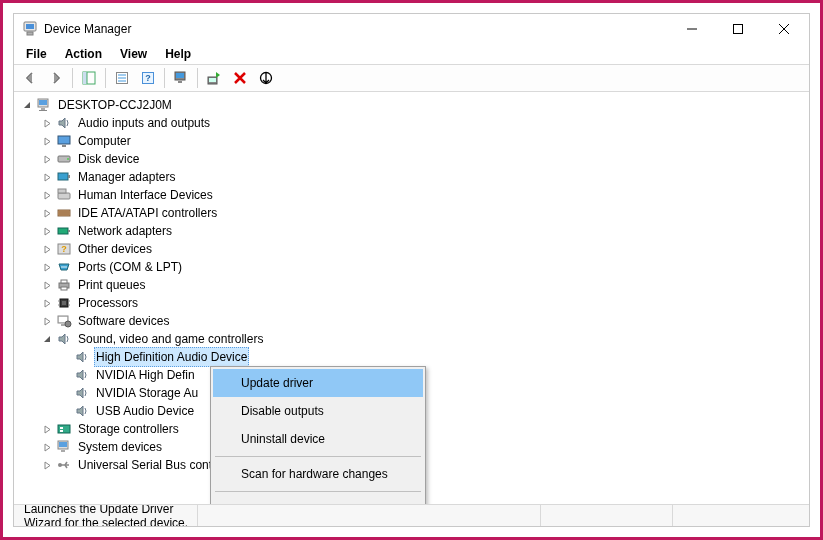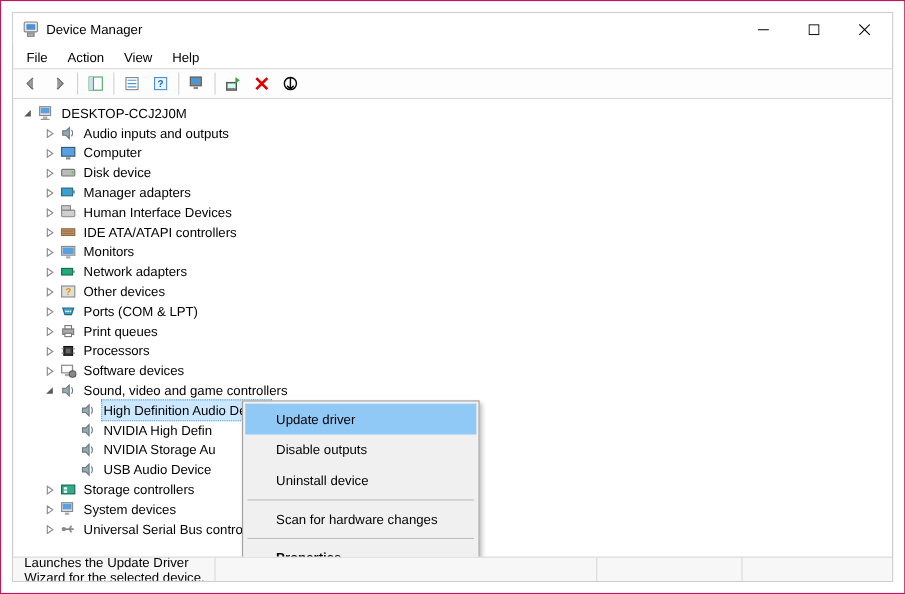--- a/index.html
+++ b/index.html
@@ -6,21 +6,21 @@
   html, body { margin: 0; padding: 0; }
   body {
     font-family: "Segoe UI", Tahoma, Arial, sans-serif;
     font-size: 12px;
     background: #fff;
     color: #000;
   }
   .window {
     width: 823px;
     height: 540px;
-    border: 1px solid #be185d;
+    border: 3px solid #be185d;
     position: relative;
     background: #fff;
     display: flex;
     flex-direction: column;
     padding: 10px;
   }
   .inner {
     border: 1px solid #c8c8c8;
     flex: 1;
     display: flex;
@@ -49,20 +49,21 @@
   .menubar {
     height: 20px;
     display: flex;
     align-items: center;
     padding: 0 4px;
     gap: 2px;
   }
   .menuitem {
     padding: 2px 8px;
     cursor: default;
+    font-weight: bold;
   }
   
   .toolbar {
     height: 28px;
     border-top: 1px solid #d9d9d9;
     border-bottom: 1px solid #d9d9d9;
     display: flex;
     align-items: center;
     padding: 0 4px;
     gap: 2px;
@@ -378,35 +379,20 @@
         <span class="dev-icon">
               <svg width="16" height="16" viewBox="0 0 16 16">
                 <rect x="2" y="5" width="12" height="6" fill="#c96" stroke="#864"></rect>
                 <line x1="3" y1="7" x2="13" y2="7" stroke="#864"></line>
                 <line x1="3" y1="9" x2="13" y2="9" stroke="#864"></line>
               </svg>
             </span>
         <span class="label">IDE ATA/ATAPI controllers</span>
       </div>
 
-      <div class="node" style="padding-left:24px">
-        <span class="expander">
-              <svg width="9" height="9" viewBox="0 0 9 9">
-                <path d="M2 1 L7 4.5 L2 8 Z" fill="none" stroke="#888"></path>
-              </svg>
-            </span>
-        <span class="dev-icon">
-              <svg width="16" height="16" viewBox="0 0 16 16">
-                <rect x="2" y="3" width="12" height="8" fill="#ddd" stroke="#888"></rect>
-                <rect x="3" y="4" width="10" height="6" fill="#5aa0e0"></rect>
-                <rect x="6" y="12" width="4" height="2" fill="#aaa"></rect>
-              </svg>
-            </span>
-        <span class="label">Monitors</span>
-      </div>
 
       <div class="node" style="padding-left:24px">
         <span class="expander">
               <svg width="9" height="9" viewBox="0 0 9 9">
                 <path d="M2 1 L7 4.5 L2 8 Z" fill="none" stroke="#888"></path>
               </svg>
             </span>
         <span class="dev-icon">
               <svg width="16" height="16" viewBox="0 0 16 16">
                 <rect x="2" y="5" width="10" height="6" fill="#2a7" stroke="#165"></rect>
@@ -594,21 +580,21 @@
               <svg width="16" height="16" viewBox="0 0 16 16">
                 <circle cx="4" cy="8" r="2" fill="#888"></circle>
                 <line x1="4" y1="8" x2="13" y2="8" stroke="#888" stroke-width="1.5"></line>
                 <path d="M9 8 L11 5" stroke="#888" stroke-width="1.5"></path>
                 <path d="M9 8 L11 11" stroke="#888" stroke-width="1.5"></path>
               </svg>
             </span>
         <span class="label">Universal Serial Bus controllers</span>
       </div>
 
-      <div class="context-menu" style="left:208px; top:274px">
+      <div class="context-menu" style="left:196px; top:274px">
         <div class="cm-item highlight">Update driver</div>
         <div class="cm-item">Disable outputs</div>
         <div class="cm-item">Uninstall device</div>
         <div class="cm-sep"></div>
         <div class="cm-item">Scan for hardware changes</div>
         <div class="cm-sep"></div>
         <div class="cm-item bold">Properties</div>
       </div>
 
     </div>

